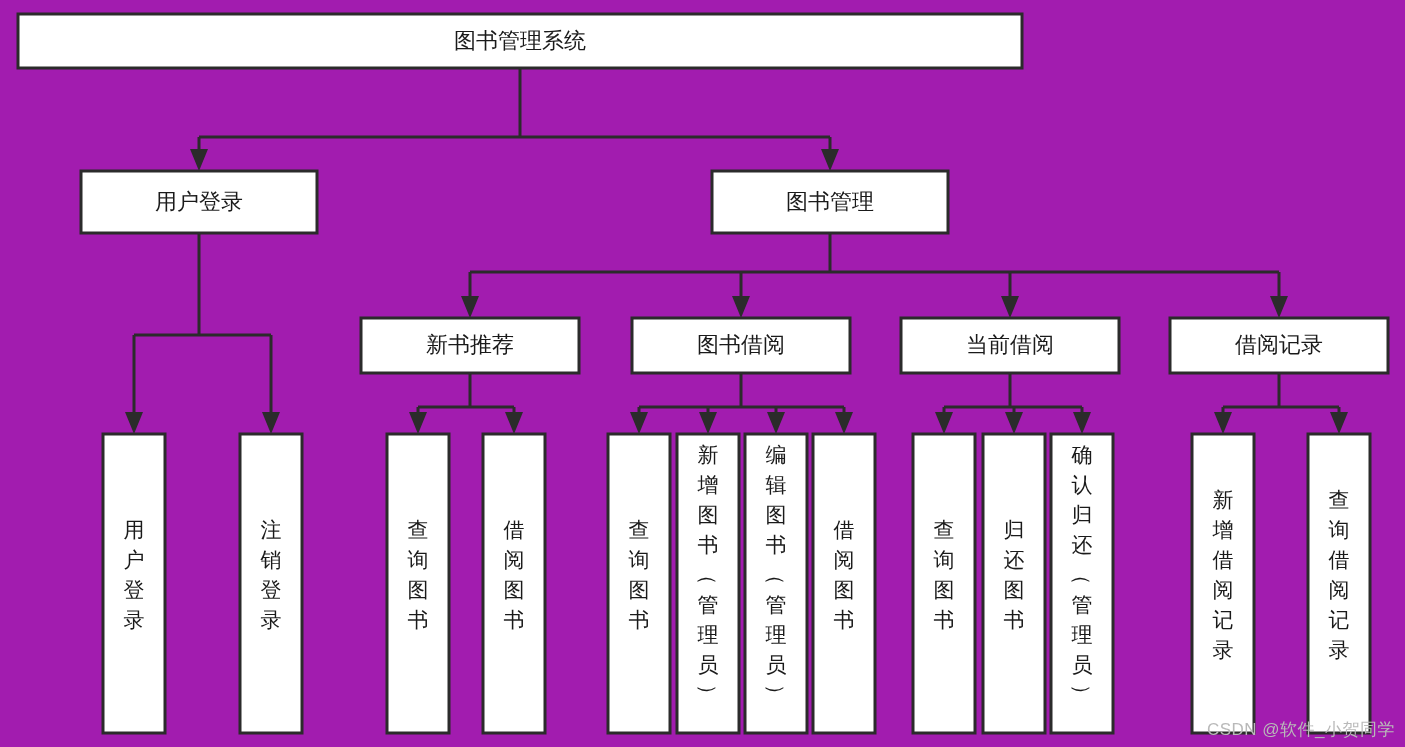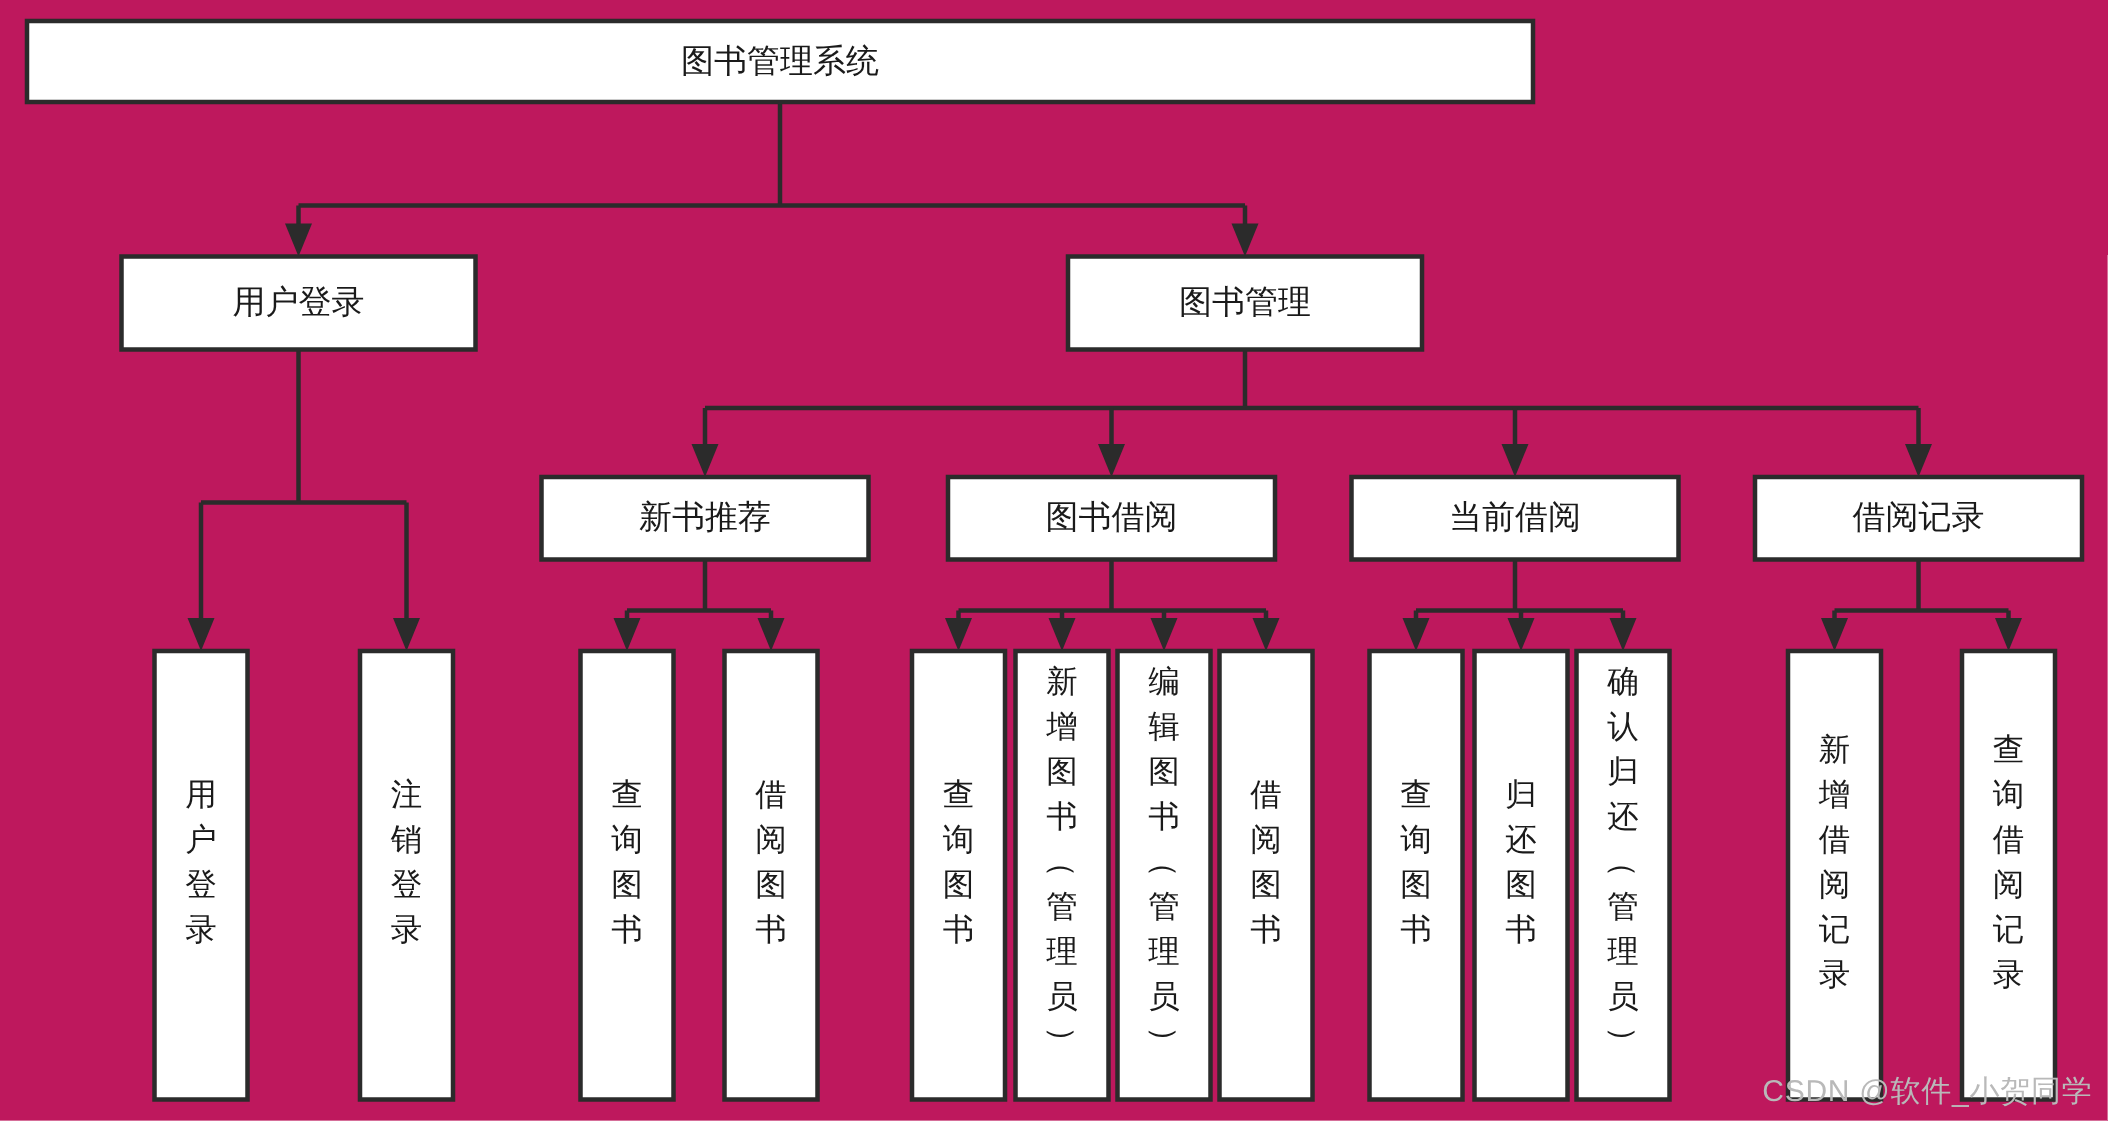--- a/index.html
+++ b/index.html
@@ -1,39 +1,39 @@
 <!DOCTYPE html>
 <html><head>
 <meta charset="utf-8">
 <style>
   html,body{margin:0;padding:0;background:#ffffff;}
   body{
     width:1405px;height:747px;overflow:hidden;
     font-family:"Liberation Sans","DejaVu Sans",sans-serif;
     color:#000;
   }
-  #stage{position:relative;width:1405px;height:747px;background:#be185d;}
+  #stage{position:relative;width:1405px;height:747px;background:#a21caf;}
   svg#diagram{position:absolute;left:0;top:0;width:1405px;height:747px;display:block;}
   .node-rect{fill:#ffffff;stroke:#2b2b2b;stroke-width:3;}
   .link{stroke:#2b2b2b;stroke-width:3;fill:none;stroke-linecap:butt;}
   .arrow-head{fill:#2b2b2b;stroke:none;}
   .node-label{
     font-family:"Liberation Sans","DejaVu Sans",sans-serif;
     fill:#1a1a1a;font-size:22px;
     dominant-baseline:middle;text-anchor:middle;
   }
   .node-label-vert{
     font-family:"Liberation Sans","DejaVu Sans",sans-serif;
     fill:#1a1a1a;font-size:21px;
     text-anchor:middle;
   }
   .watermark{
     position:absolute;right:10px;bottom:6px;
     font-family:"Liberation Sans","DejaVu Sans",sans-serif;
-    font-size:20px;color:#b9b9b9;white-space:nowrap;
+    font-size:17px;color:#b9b9b9;white-space:nowrap;
     letter-spacing:0.5px;pointer-events:none;
   }
 </style>
 </head>
 <body>
 
 <div id="stage">
   <svg id="diagram" viewBox="0 0 1405 747">
     <g id="edges-layer">
         <g>

